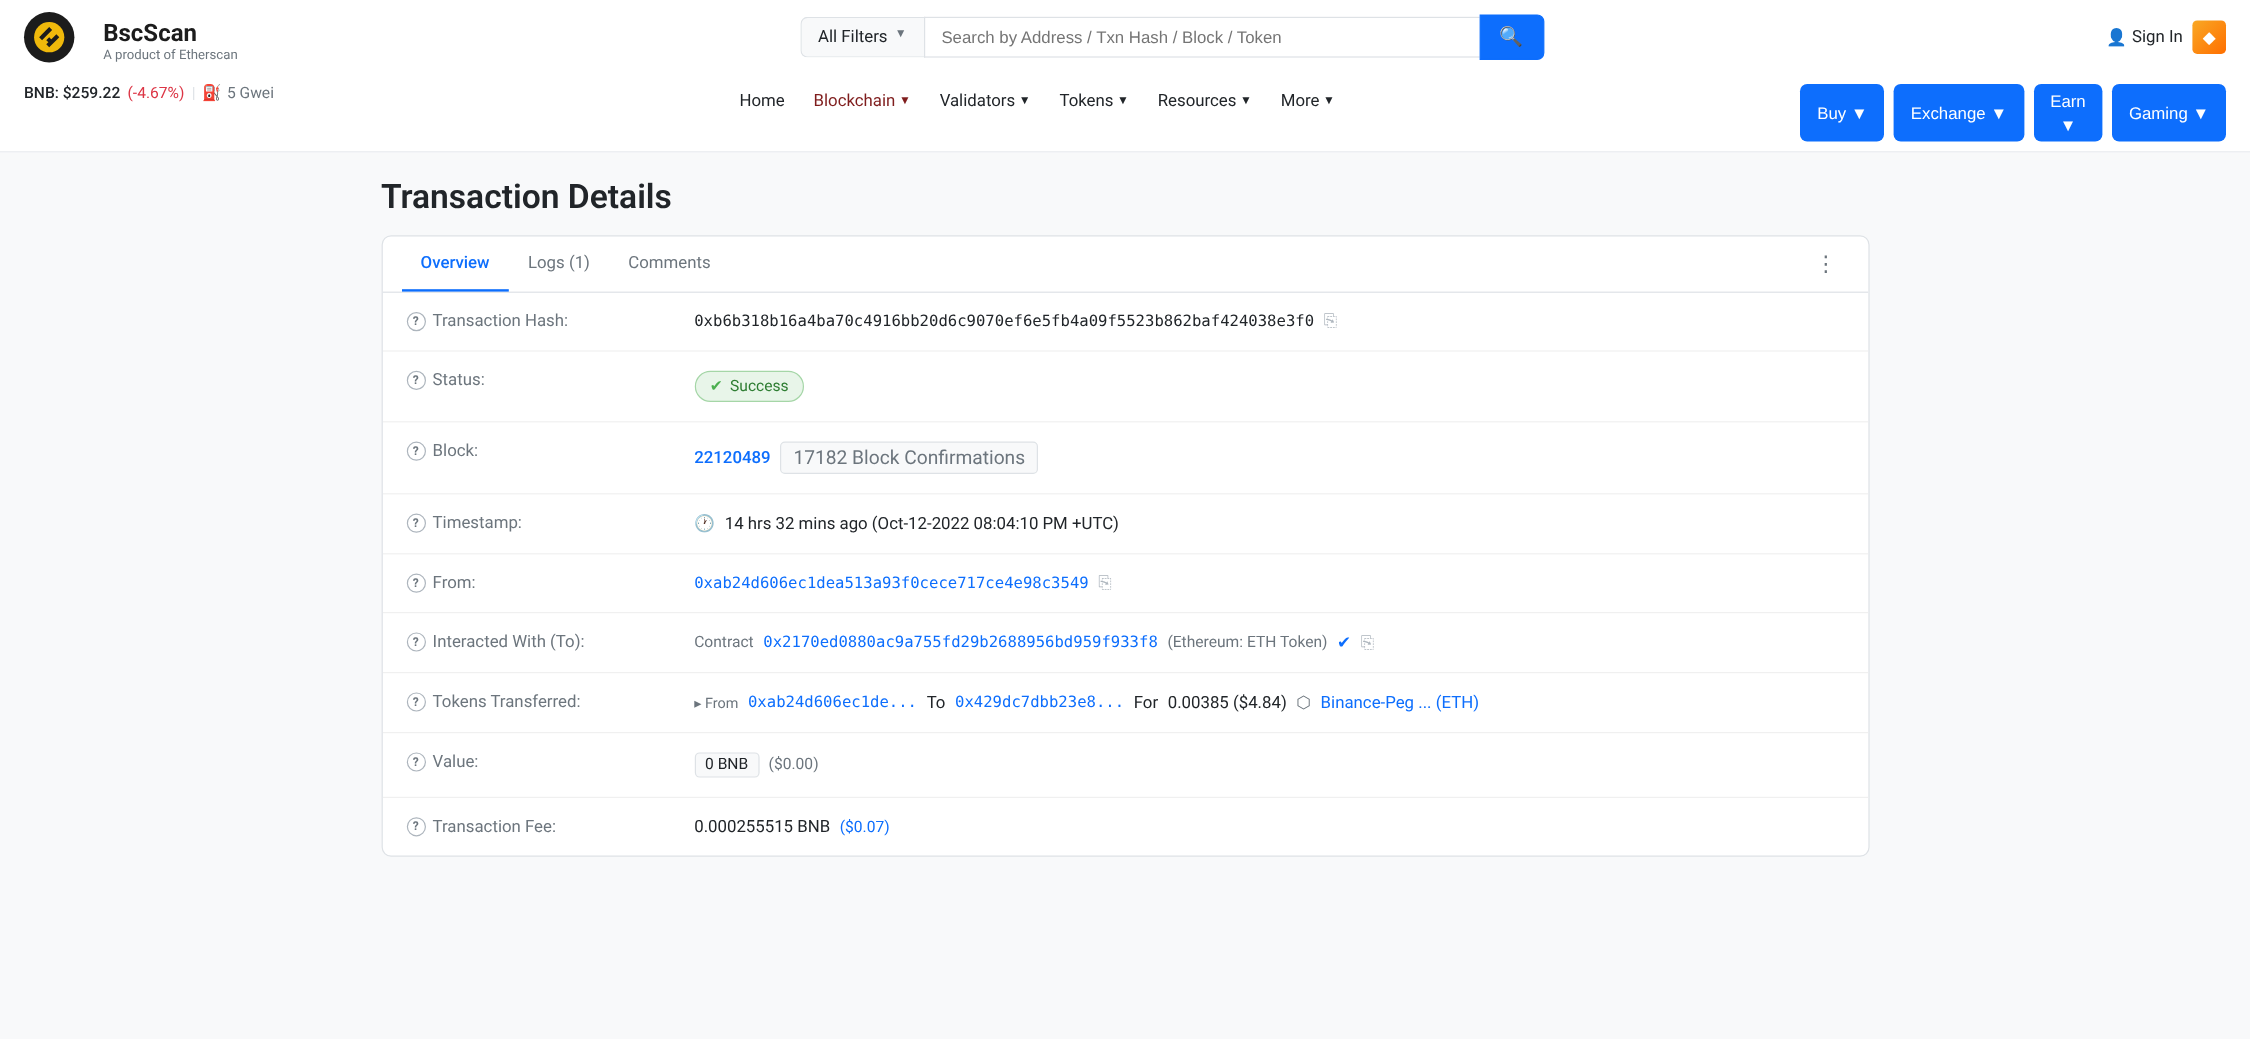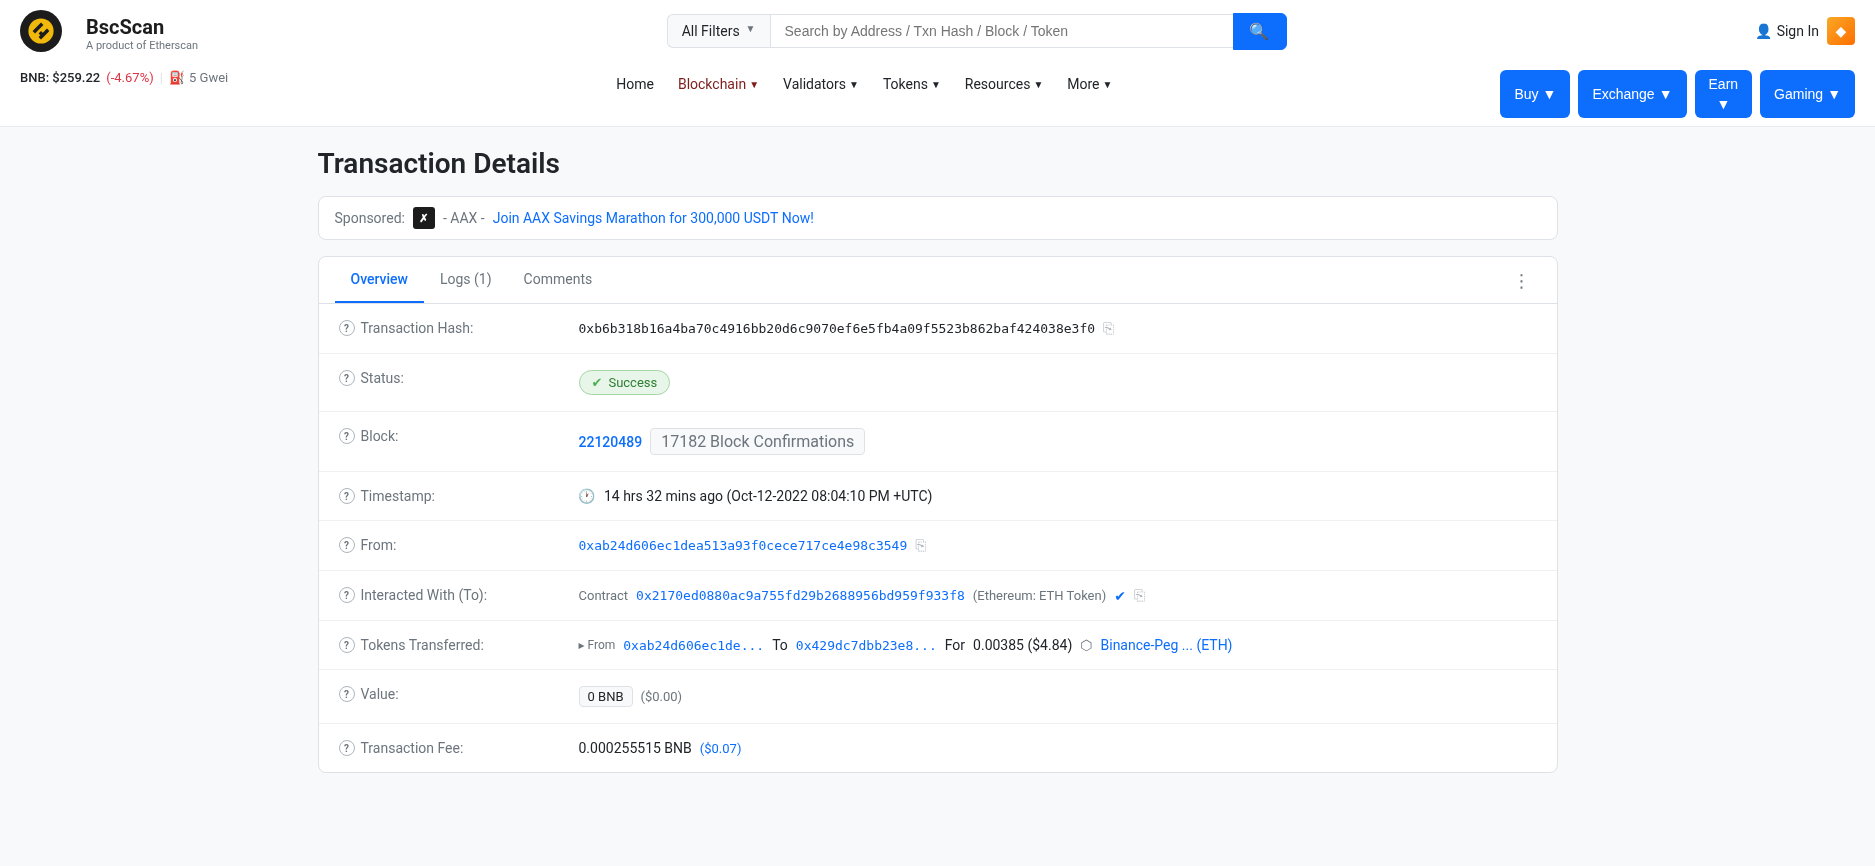--- a/index.html
+++ b/index.html
@@ -174,26 +174,20 @@
     </div>
   </div>
 </div>
 
 <div class="content">
 
   <div class="page-header">
     <h1 class="page-title">Transaction Details</h1>
   </div>
 
-  <div class="sponsored">
-    <span>Sponsored:</span>
-    <div class="sponsored-icon">✗</div>
-    <span>- AAX - </span>
-    <a class="sponsored-link" href="#">Join AAX Savings Marathon for 300,000 USDT Now!</a>
-  </div>
 
   <div class="card">
 
     <div class="tabs">
       <div class="tab active">Overview</div>
       <div class="tab">Logs (1)</div>
       <div class="tab">Comments</div>
       <div class="tab-more-btn">⋮</div>
     </div>
 

